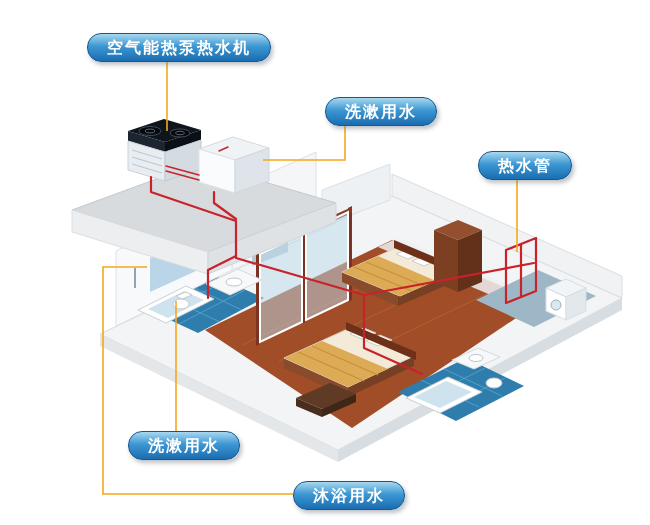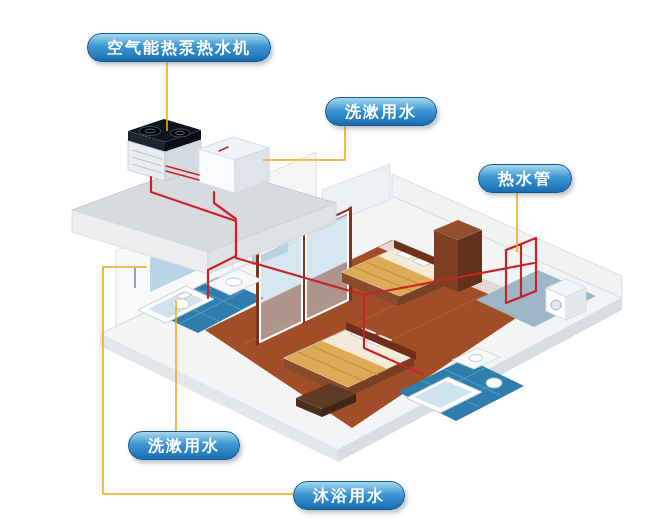--- a/index.html
+++ b/index.html
@@ -20,21 +20,21 @@
   .callout{
     position:absolute;height:27px;line-height:27px;padding:0 19px;
     background:linear-gradient(180deg,var(--label-top,#a8d8f0) 0%,var(--label-mid,#3d97d3) 45%,var(--label-bottom,#1a6db0) 100%);
     border:1px solid var(--label-border,#15588f);
     border-radius:14px;color:#ffffff;font-weight:bold;font-size:16px;letter-spacing:2px;
     box-shadow:2px 3px 4px rgba(110,120,130,.45);
     white-space:nowrap;
   }
   #c-heatpump{left:87px;top:33px;}
   #c-tank{left:325px;top:97px;}
-  #c-pipe{left:478px;top:151px;margin-top:13px;}
+  #c-pipe{left:478px;top:151px;}
   #c-wash{left:128px;top:431px;}
   #c-bath{left:293px;top:481px;}
 </style>
 </head>
 <body>
 
 <div class="stage">
 
   <svg class="scene" width="650" height="525" viewBox="0 0 650 525">
 

